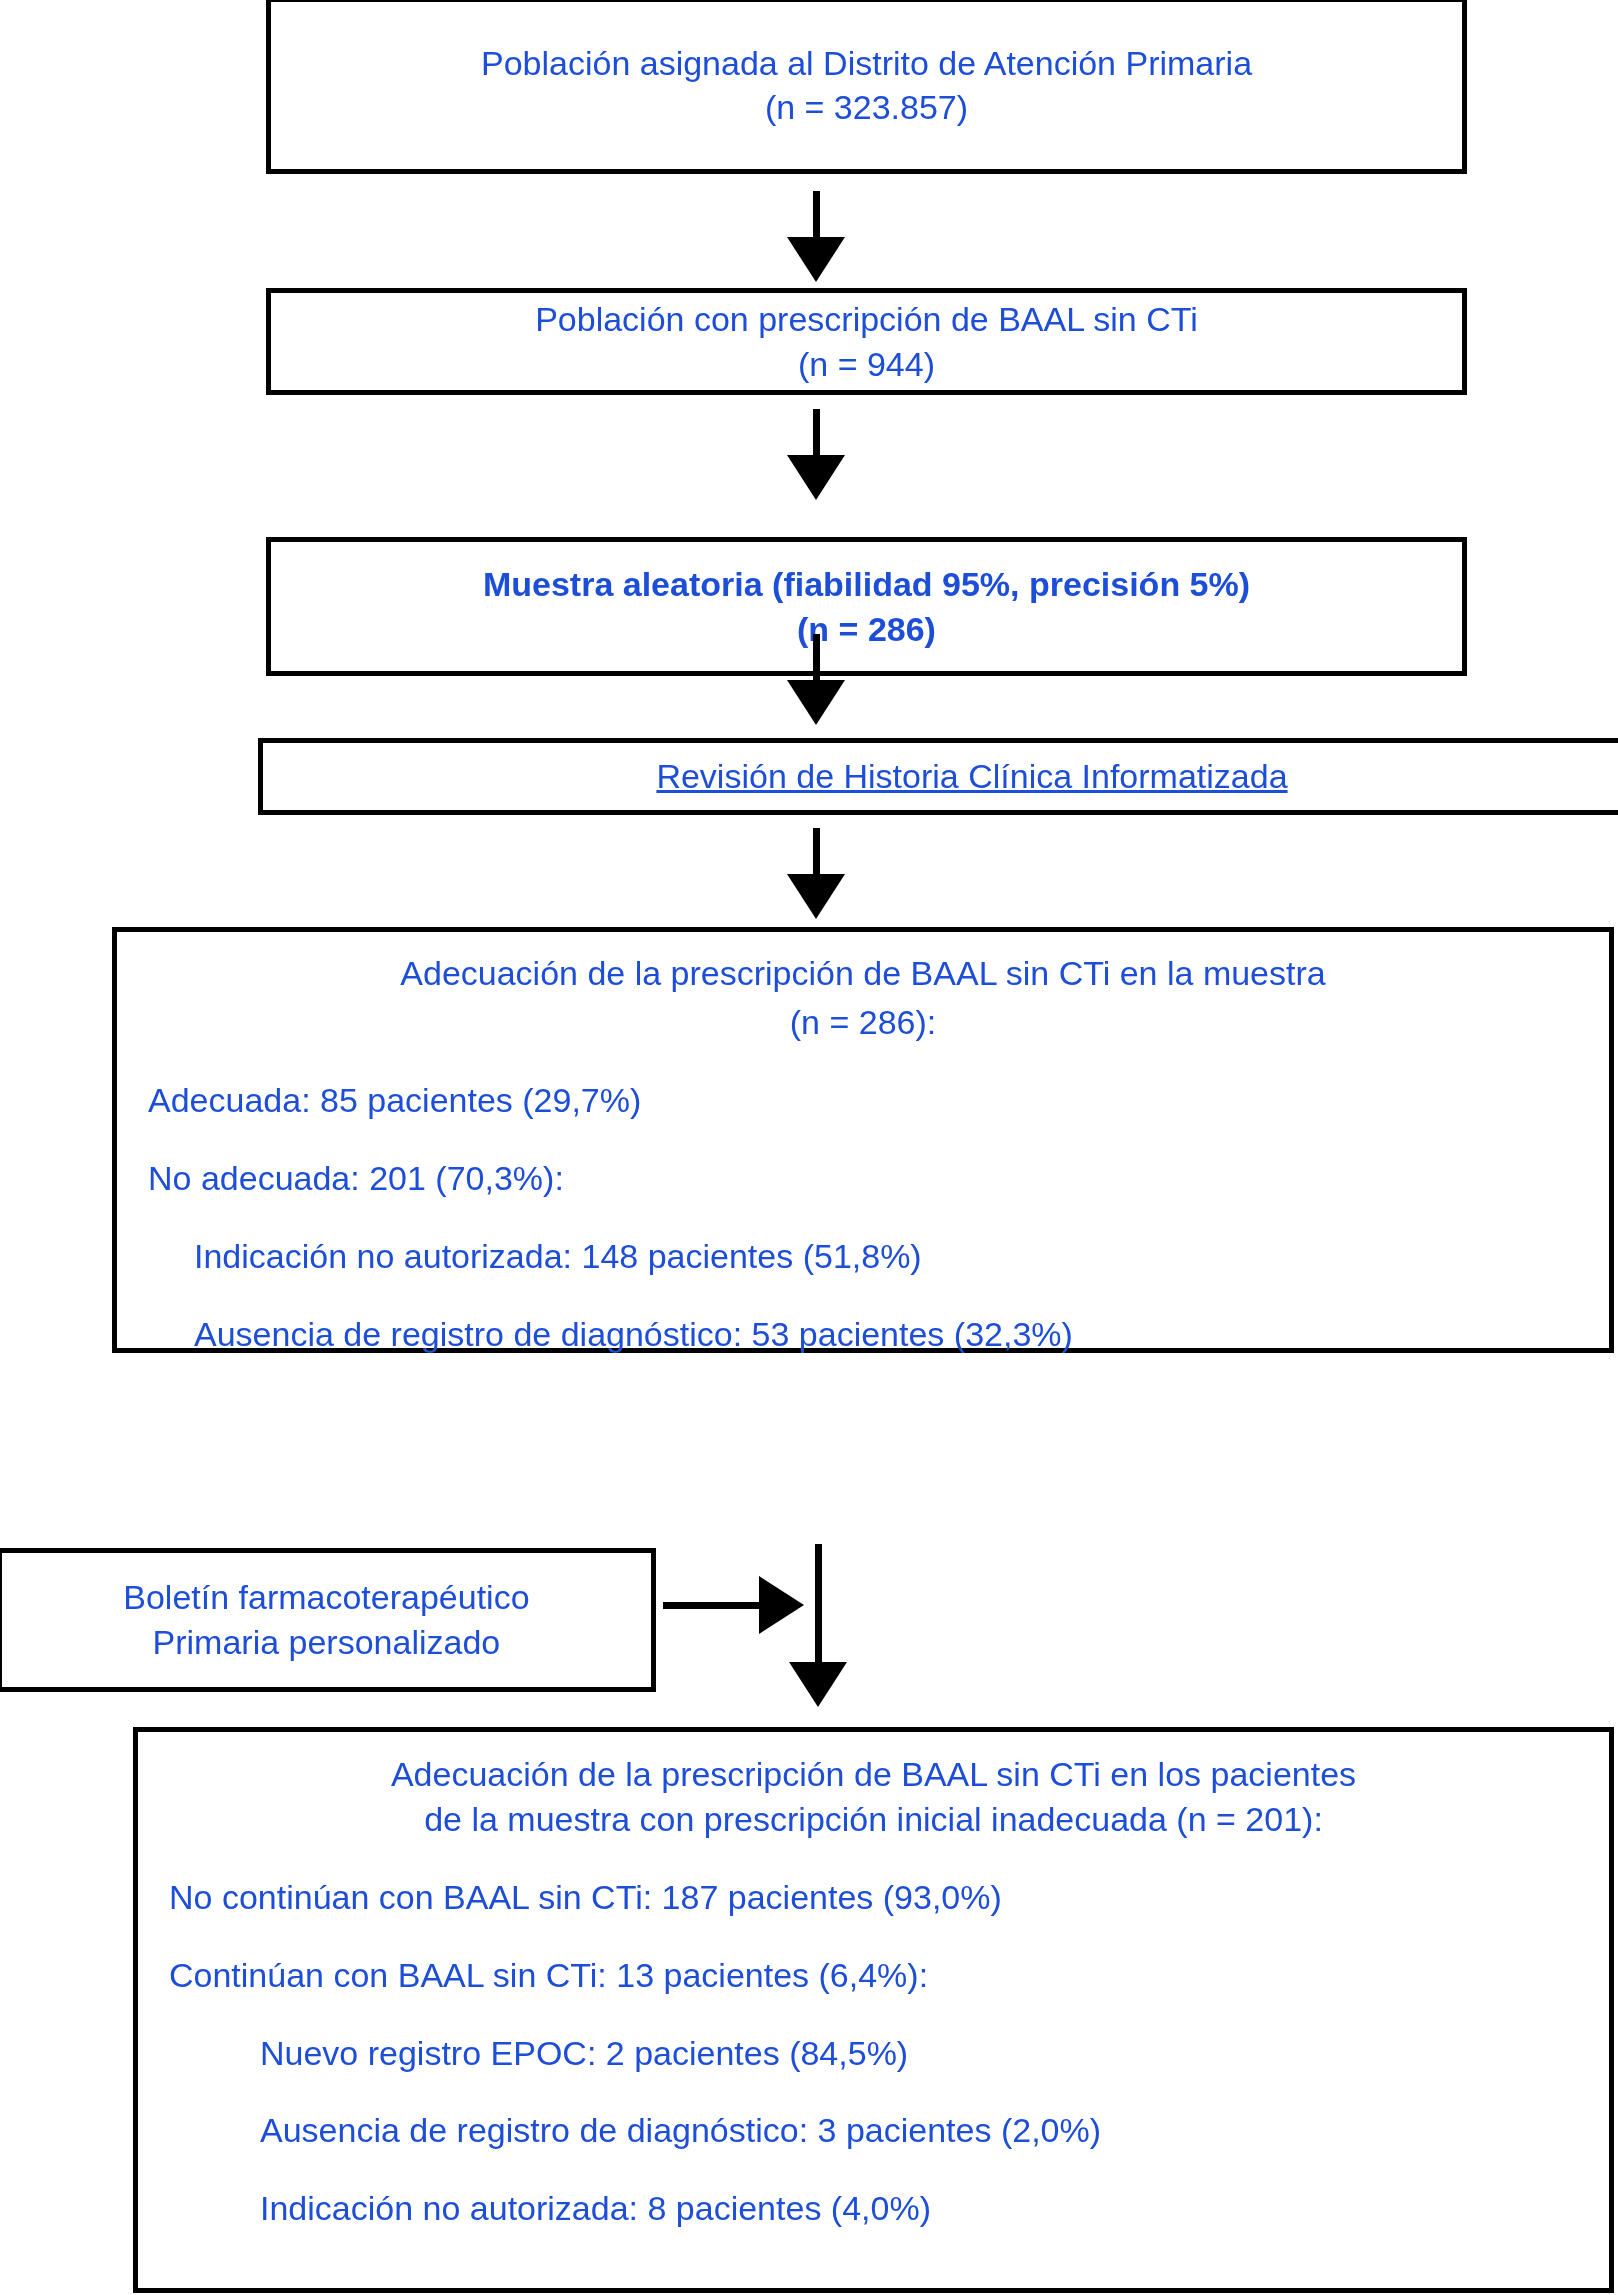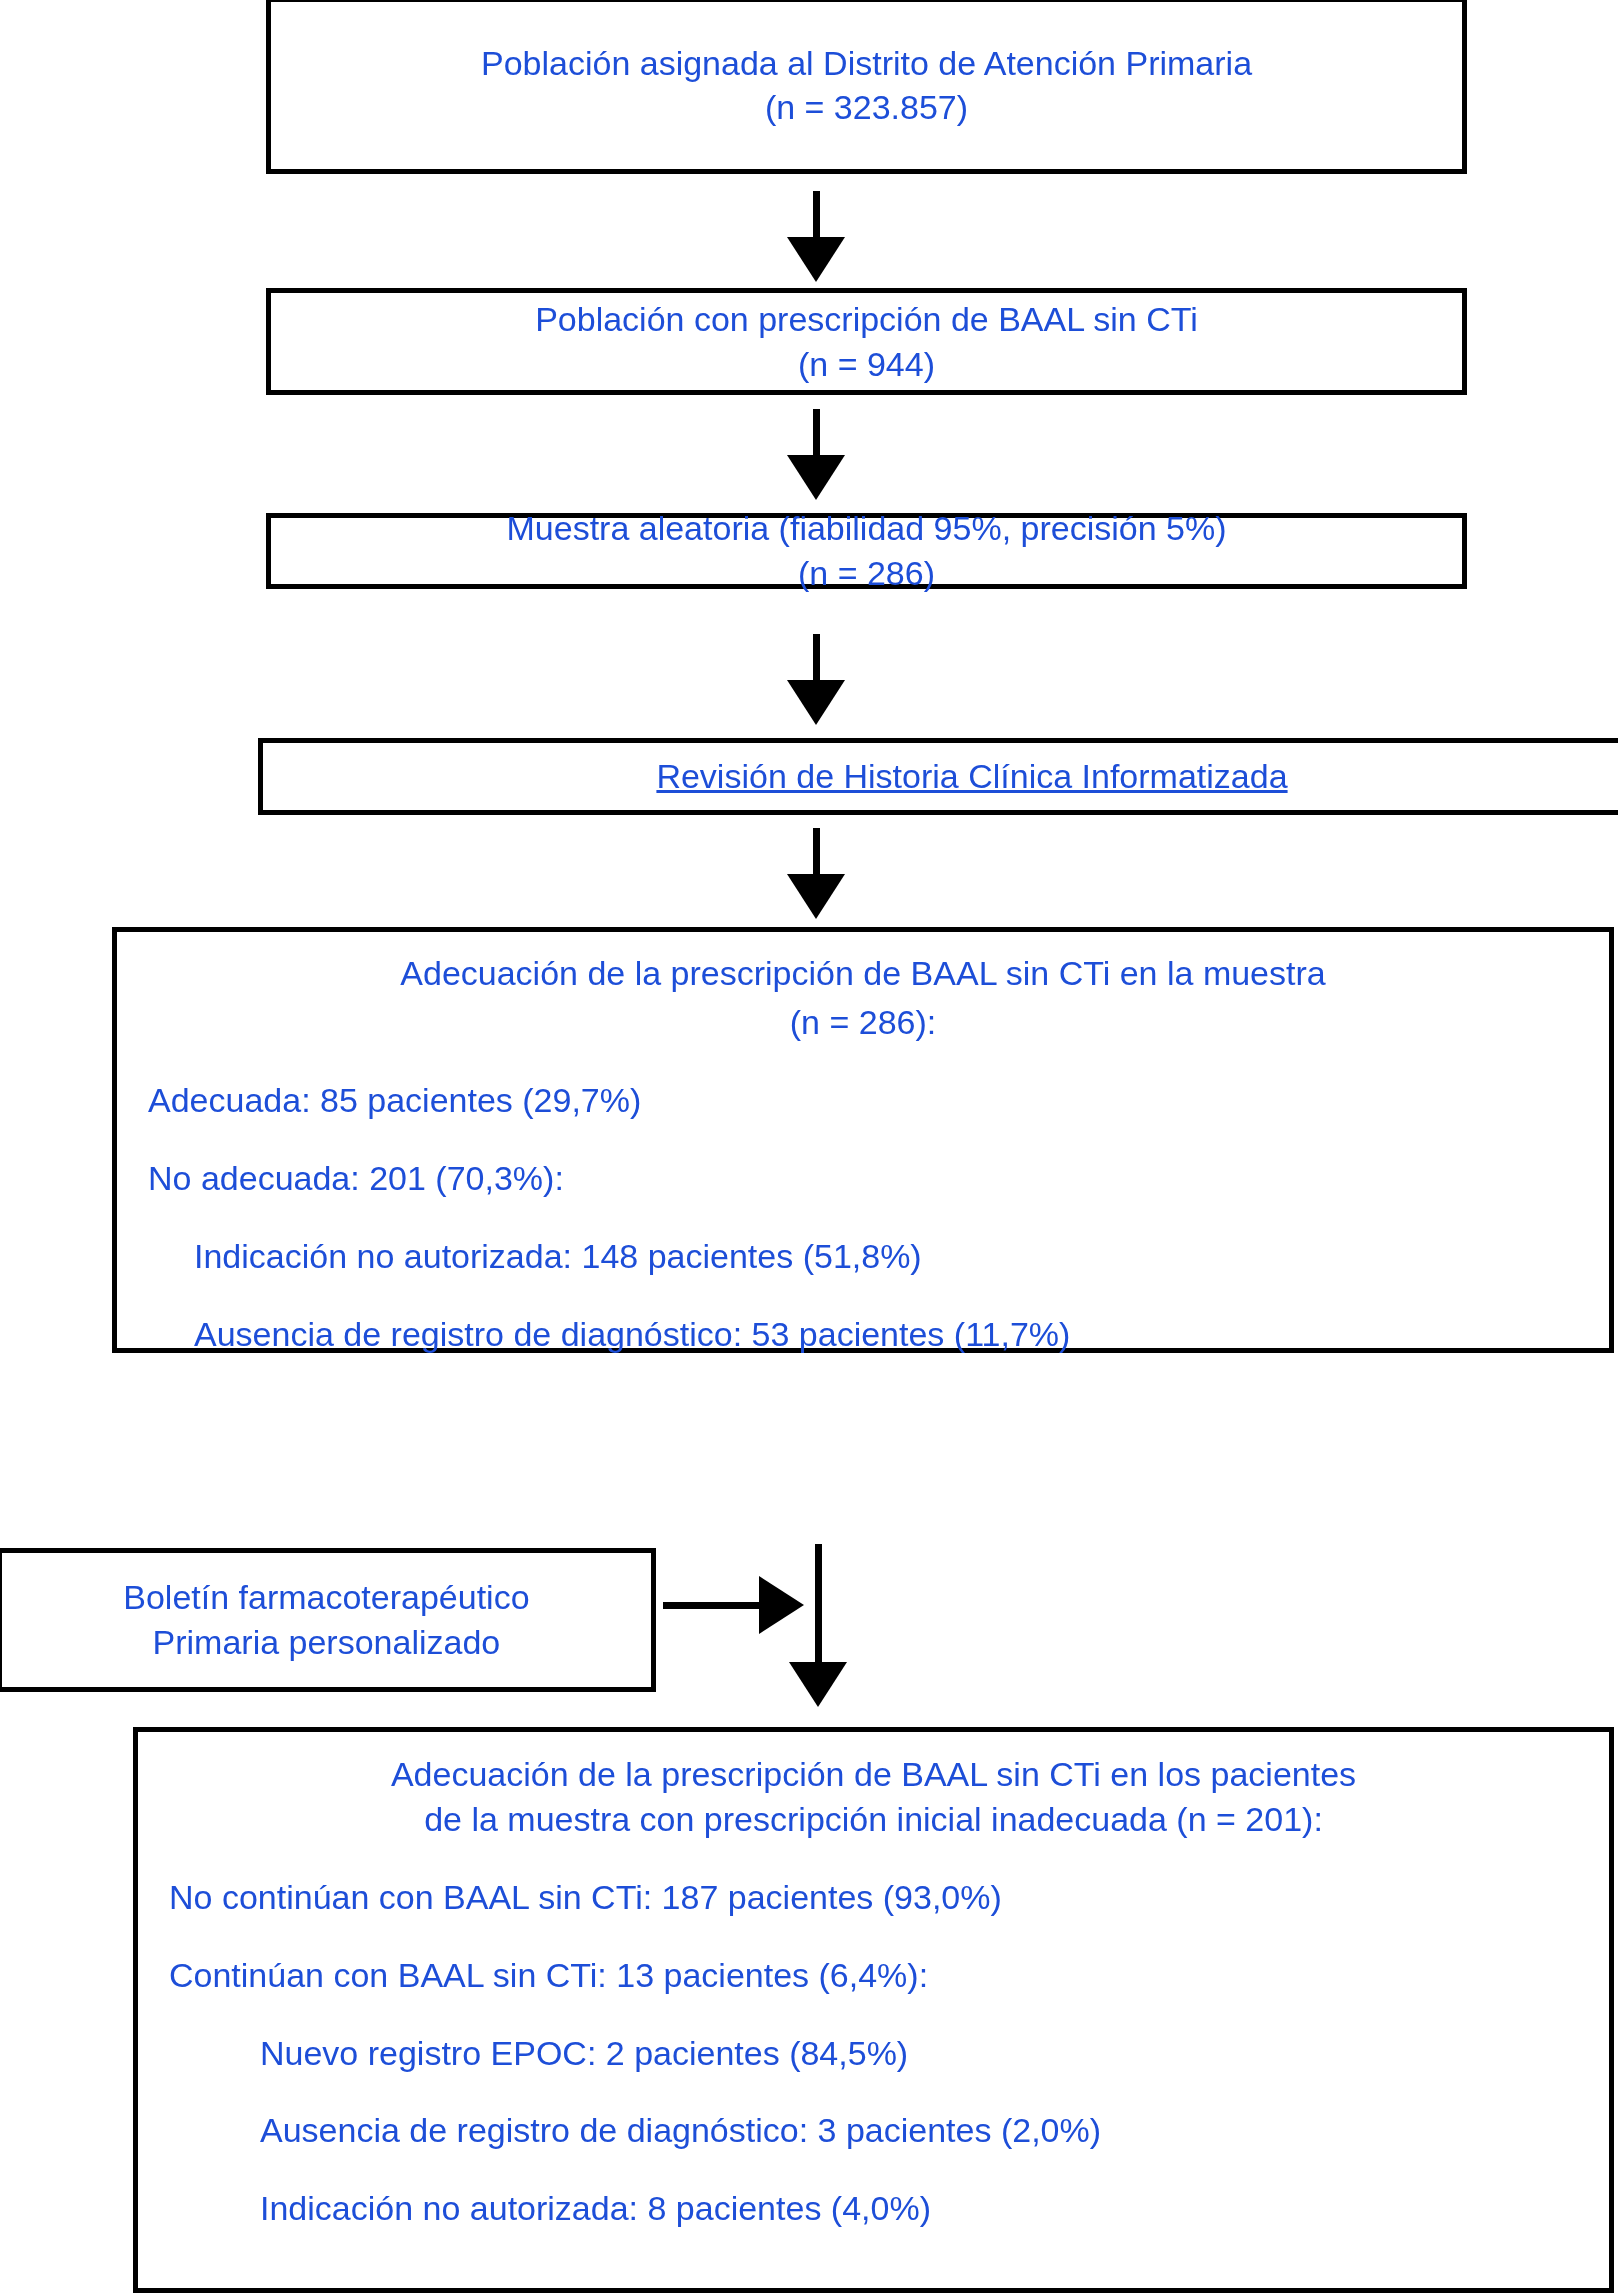--- a/index.html
+++ b/index.html
@@ -101,21 +101,21 @@
   <div class="box" style="left:266px; top:288px; width:1201px; height:107px;">
     <div class="line center">Población con prescripción de BAAL sin CTi</div>
     <div class="line center">(n = 944)</div>
   </div>
 
   <div class="v-arrow" style="left:787px; top:409px; width:59px; height:91px;">
     <div class="shaft" style="height:48px;"></div>
     <div class="head"></div>
   </div>
 
-  <div class="box" style="left:266px; top:513px; width:1201px; height:76px;">
+  <div class="box" style="left:266px; top:537px; width:1201px; height:139px;font-weight:bold;">
     <div class="line center">Muestra aleatoria (fiabilidad 95%, precisión 5%)</div>
     <div class="line center">(n = 286)</div>
   </div>
 
   <div class="v-arrow" style="left:787px; top:634px; width:59px; height:91px;">
     <div class="shaft" style="height:48px;"></div>
     <div class="head"></div>
   </div>
 
   <div class="box" style="left:258px; top:738px; width:1428px; height:77px;text-decoration:underline;">
@@ -126,21 +126,21 @@
     <div class="shaft" style="height:48px;"></div>
     <div class="head"></div>
   </div>
 
   <div class="box" style="left:112px; top:927px; width:1502px; height:426px; justify-content:flex-start; padding:18.6px 31px 18.6px 31px;">
     <div class="line center title-block">Adecuación de la prescripción de BAAL sin CTi en la muestra</div>
     <div class="line center">(n = 286):</div>
     <div class="line left detail-line">Adecuada: 85 pacientes (29,7%)</div>
     <div class="line left detail-line">No adecuada: 201 (70,3%):</div>
     <div class="line left lpad detail-line">Indicación no autorizada: 148 pacientes (51,8%)</div>
-    <div class="line left lpad detail-line">Ausencia de registro de diagnóstico: 53 pacientes (11,7%)</div>
+    <div class="line left lpad detail-line">Ausencia de registro de diagnóstico: 53 pacientes (32,3%)</div>
   </div>
 
   <div class="box" style="left:-3.1px; top:1548px; width:659px; height:144px;">
     <div class="line center">Boletín farmacoterapéutico</div>
     <div class="line center">Primaria personalizado</div>
   </div>
 
   <div class="h-arrow" style="left:663px; top:1576px; width:141px; height:59px;">
     <div class="shaft" style="width:101px;"></div>
     <div class="head"></div>

